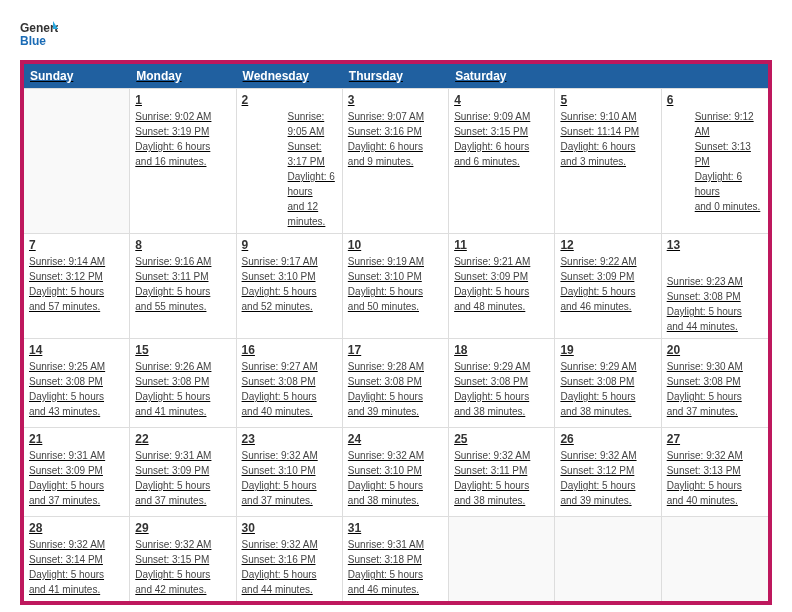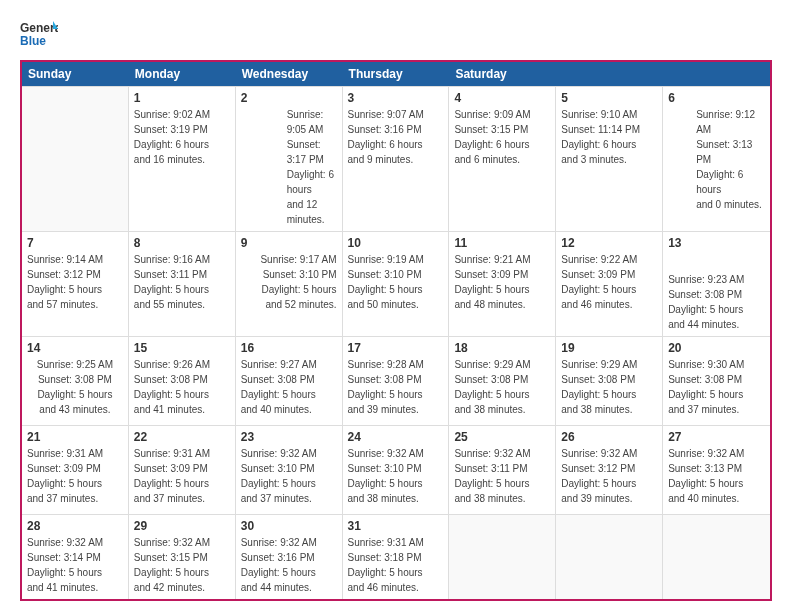--- a/index.html
+++ b/index.html
@@ -36,21 +36,22 @@
       font-weight: normal;
       color: #333;
       line-height: 1.1;
     }
     .subtitle {
       font-size: 13px;
       color: #555;
     }
     .calendar {
       flex: 1;
-      border: 2px solid #be185d;
+      border: 4px solid #be185d;
+      text-decoration: underline;
     }
     .cal-header {
       display: grid;
       grid-template-columns: repeat(7, 1fr);
       background: #2060a0;
     }
     .cal-header-cell {
       color: #fff;
       font-size: 12px;
       font-weight: bold;
@@ -172,21 +173,21 @@
           </div>
           <div class="cal-cell">
             <div class="day-num">8</div>
             <div class="day-info" style="white-space: pre-line;">Sunrise: 9:16 AM
 Sunset: 3:11 PM
 Daylight: 5 hours
 and 55 minutes.</div>
           </div>
           <div class="cal-cell">
             <div class="day-num">9</div>
-            <div class="day-info" style="white-space: pre-line; text-align: right;">Sunrise: 9:17 AM
+            <div class="day-info" style="white-space: pre-line;">Sunrise: 9:17 AM
 Sunset: 3:10 PM
 Daylight: 5 hours
 and 52 minutes.</div>
           </div>
           <div class="cal-cell">
             <div class="day-num">10</div>
             <div class="day-info" style="white-space: pre-line;">Sunrise: 9:19 AM
 Sunset: 3:10 PM
 Daylight: 5 hours
 and 50 minutes.</div>
@@ -209,21 +210,21 @@
             <div class="day-num">13</div>
             <div class="day-info" style="white-space: pre-line; margin-top: 22px;">Sunrise: 9:23 AM
 Sunset: 3:08 PM
 Daylight: 5 hours
 and 44 minutes.</div>
           </div>
         </div>
         <div class="cal-row">
           <div class="cal-cell">
             <div class="day-num">14</div>
-            <div class="day-info" style="white-space: pre-line; text-align: center;">Sunrise: 9:25 AM
+            <div class="day-info" style="white-space: pre-line;">Sunrise: 9:25 AM
 Sunset: 3:08 PM
 Daylight: 5 hours
 and 43 minutes.</div>
           </div>
           <div class="cal-cell">
             <div class="day-num">15</div>
             <div class="day-info" style="white-space: pre-line;">Sunrise: 9:26 AM
 Sunset: 3:08 PM
 Daylight: 5 hours
 and 41 minutes.</div>

